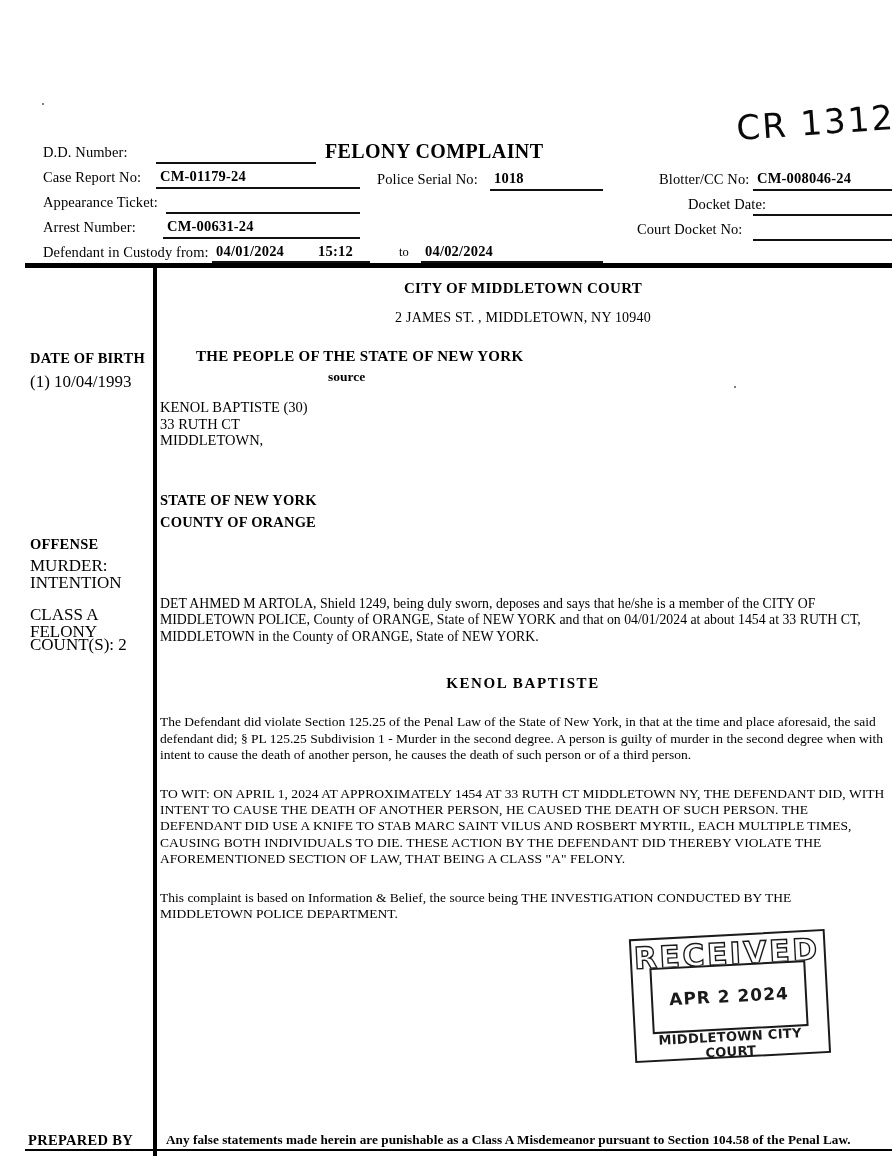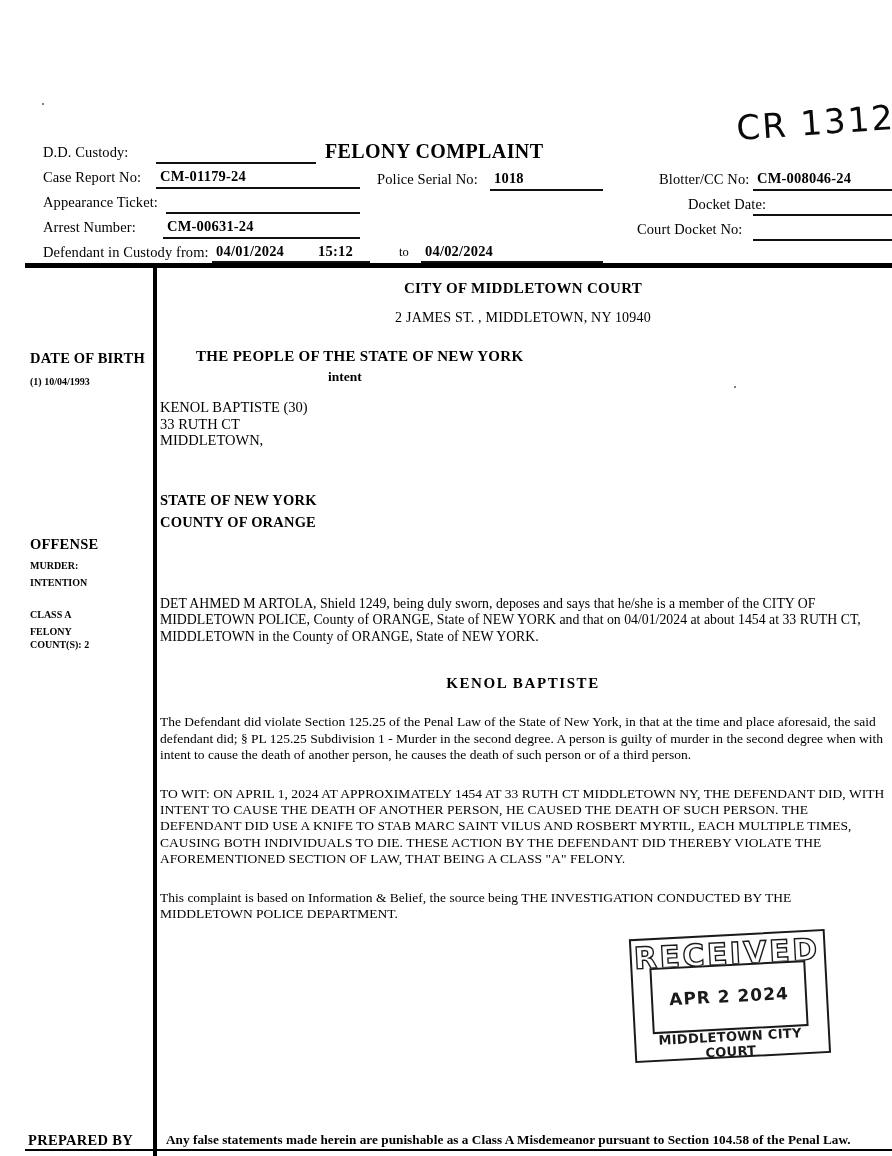--- a/index.html
+++ b/index.html
@@ -114,24 +114,23 @@
   }
   .lc-head {
     position: absolute;
     font-size: 14.5px;
     font-weight: bold;
     letter-spacing: 0.2px;
     white-space: nowrap;
   }
   .lc-text {
     position: absolute;
-    font-size: 10px;
+    font-size: 17px;
     line-height: 17px;
     white-space: pre-line;
-    font-weight: bold;
   }
 
   
   #body-col {
     position: absolute;
     left: 160px;
     top: 265px;
     width: 726px;
   }
   .ctr {
@@ -300,21 +299,21 @@
 
   <div id="header-block">
 
     <div class="speck" style="left:42px; top:103px;"></div>
     <div class="speck" style="left:734px; top:386px;"></div>
 
     <div id="doc-title">FELONY COMPLAINT</div>
 
     <div id="hand-annot">CR 1312-2</div>
 
-    <div class="fld-label" style="left:43px; top:145px;">D.D. Custody:</div>
+    <div class="fld-label" style="left:43px; top:145px;">D.D. Number:</div>
     <div class="fld-value" style="left:160px; top:145px;"></div>
     <div class="fld-rule" style="left:156px; top:162px; width:160px;"></div>
 
     <div class="fld-label" style="left:43px; top:170px;">Case Report No:</div>
     <div class="fld-value" style="left:160px; top:169px;">CM-01179-24</div>
     <div class="fld-rule" style="left:156px; top:187px; width:204px;"></div>
 
     <div class="fld-label" style="left:43px; top:195px;">Appearance Ticket:</div>
     <div class="fld-value" style="left:170px; top:195px;"></div>
     <div class="fld-rule" style="left:166px; top:212px; width:194px;"></div>
@@ -364,21 +363,21 @@
 FELONY</div>
     <div class="lc-text" style="left:5px; top:371px;">COUNT(S): 2</div>
   </div>
 
   <div id="body-col">
 
     <div class="ctr court-name">CITY OF MIDDLETOWN COURT</div>
     <div class="ctr court-addr">2 JAMES ST. , MIDDLETOWN, NY 10940</div>
 
     <div class="people-line">THE PEOPLE OF THE STATE OF NEW YORK</div>
-    <div class="against-line">intent</div>
+    <div class="against-line">source</div>
 
     <div class="def-block">KENOL  BAPTISTE (30)
 33 RUTH CT
 MIDDLETOWN,</div>
 
     <div class="venue-block">STATE OF NEW YORK
 COUNTY OF ORANGE</div>
 
     <div class="depo">DET AHMED M ARTOLA, Shield 1249, being duly sworn, deposes and says that he/she is a member of the CITY OF MIDDLETOWN POLICE, County of ORANGE, State of NEW YORK and that on 04/01/2024 at about 1454 at 33 RUTH CT, MIDDLETOWN in the County of ORANGE, State of NEW YORK.</div>
 

